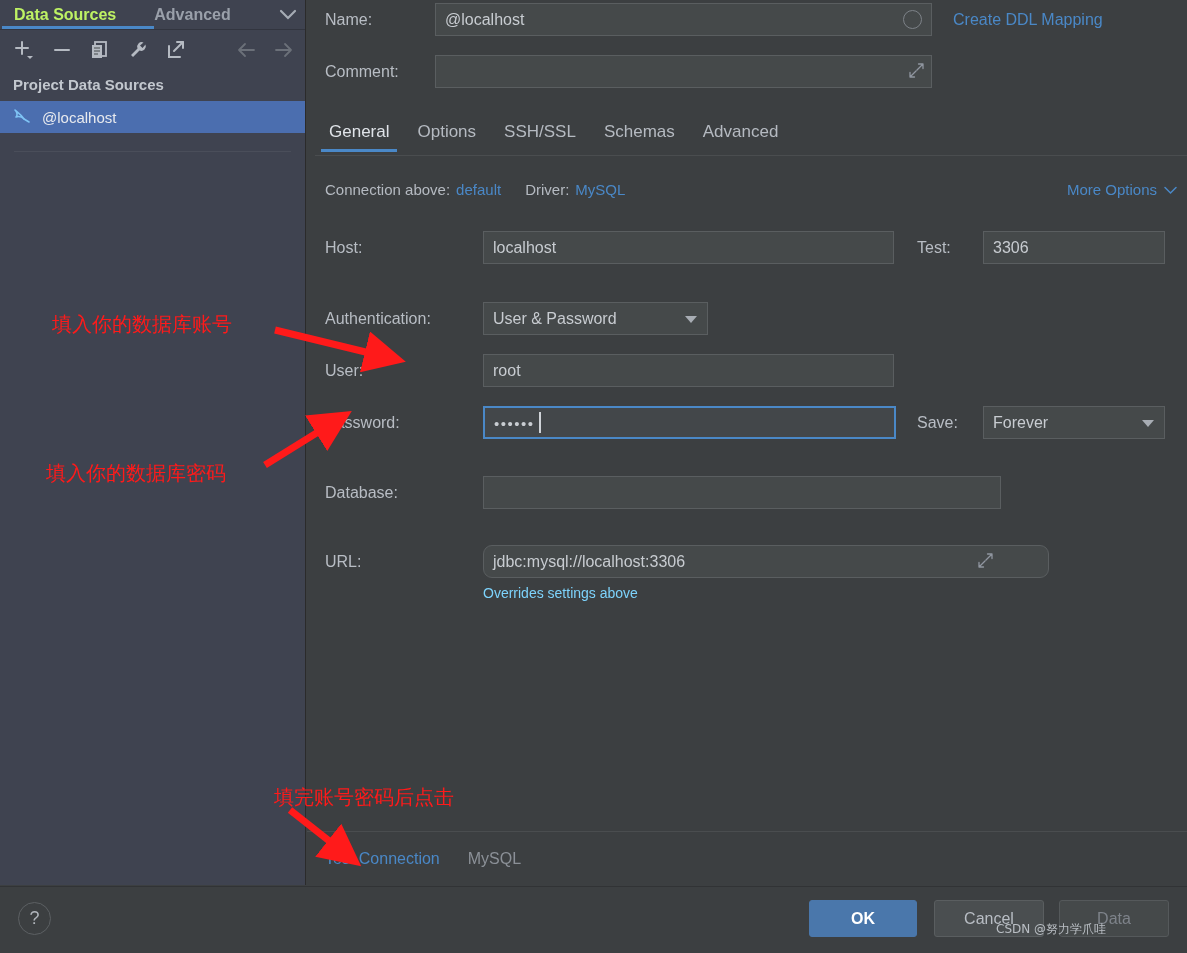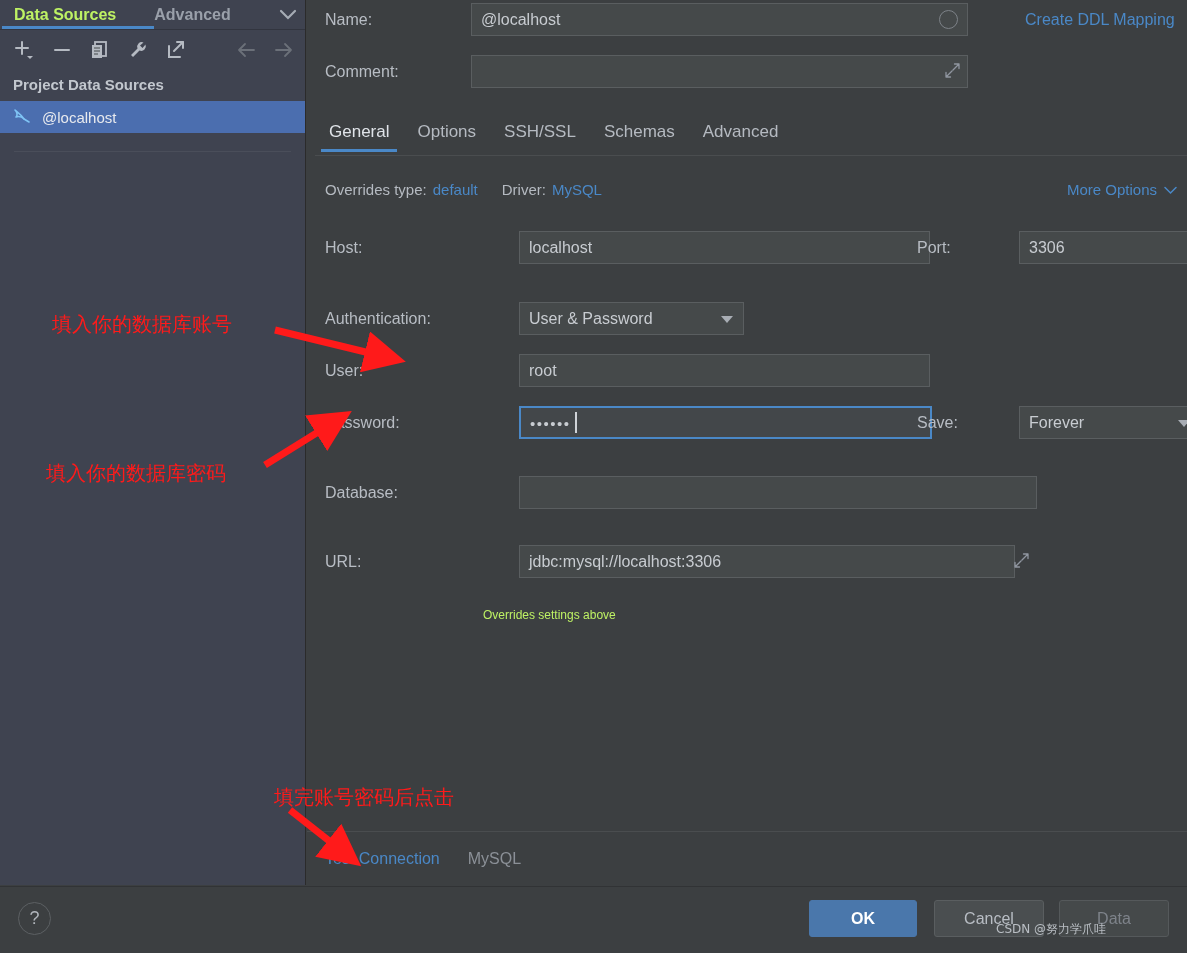--- a/index.html
+++ b/index.html
@@ -104,21 +104,20 @@
     position: absolute;
     left: 307px; top: 0;
     width: 880px; height: 885px;
     background: #3c3f41;
   }
 
   .field-row {
     display: flex;
     align-items: center;
     position: absolute;
-    gap: 36px;
   }
   .lbl {
     color: #b8bdc4;
     font-size: 16px;
     white-space: nowrap;
   }
   .tfield {
     background: #45494a;
     border: 1px solid #5a5e60;
     color: #c8ccd1;
@@ -265,26 +264,25 @@
 
   
   #db-row { left: 18px; top: 476px; }
   #db-label { width: 158px; }
   #db-input { width: 518px; }
 
   
   #url-row { left: 18px; top: 545px; }
   #url-label { width: 158px; }
   #url-wrap { position: relative; width: 518px; }
-  #url-input { width: 496px; }
+  #url-input { width: 566px; border-radius: 9px; }
   #url-hint {
     position: absolute; left: 176px; top: 585px;
-    color: #bef264;
-    font-size: 12px;
-    margin-top: 23px;
+    color: #7dd3fc;
+    font-size: 14px;
   }
 
   
   #panel-foot-sep {
     position: absolute; left: 0; top: 831px;
     width: 880px; height: 1px;
     background: #4a4d4f;
   }
   #panel-foot {
     position: absolute; left: 0; top: 832px;
@@ -484,42 +482,42 @@
     <div id="tabs">
       <div class="tab active"><span>General</span><span class="uline"></span></div>
       <div class="tab"><span>Options</span></div>
       <div class="tab"><span>SSH/SSL</span></div>
       <div class="tab"><span>Schemas</span></div>
       <div class="tab"><span>Advanced</span></div>
     </div>
     <div id="tabs-underline"></div>
 
     <div id="conn-row">
-      <span class="k">Overrides type:</span>
+      <span class="k">Connection above:</span>
       <span class="v">default</span>
       <span id="driver-group">
         <span class="k">Driver:</span>
         <span class="v">MySQL</span>
       </span>
       <span id="more-options">
         <span>More Options</span>
         <span>
           <svg width="13" height="9" viewBox="0 0 13 9">
               <path d="M1 1.5 L6.5 7 L12 1.5" stroke="#4a88c7" stroke-width="1.5" fill="none" stroke-linecap="round"></path>
             </svg>
         </span>
       </span>
     </div>
 
     <div class="field-row" id="host-row">
       <div class="lbl" id="host-label">Host:</div>
       <div class="tfield" id="host-input">localhost</div>
     </div>
     <div class="field-row" id="port-row">
-      <div class="lbl" id="port-label">Port:</div>
+      <div class="lbl" id="port-label">Test:</div>
       <div class="tfield" id="port-input">3306</div>
     </div>
 
     <div class="field-row" id="auth-row">
       <div class="lbl" id="auth-label">Authentication:</div>
       <div class="combo" id="auth-combo">
         <span>User &amp; Password</span>
         <span class="arrow"></span>
       </div>
     </div>

